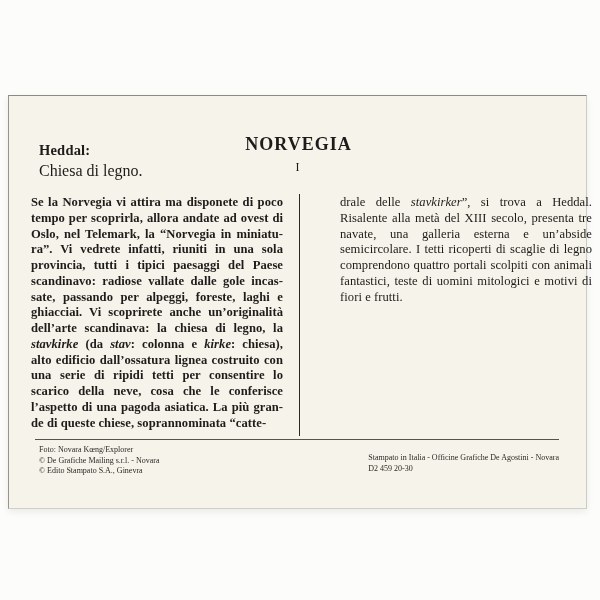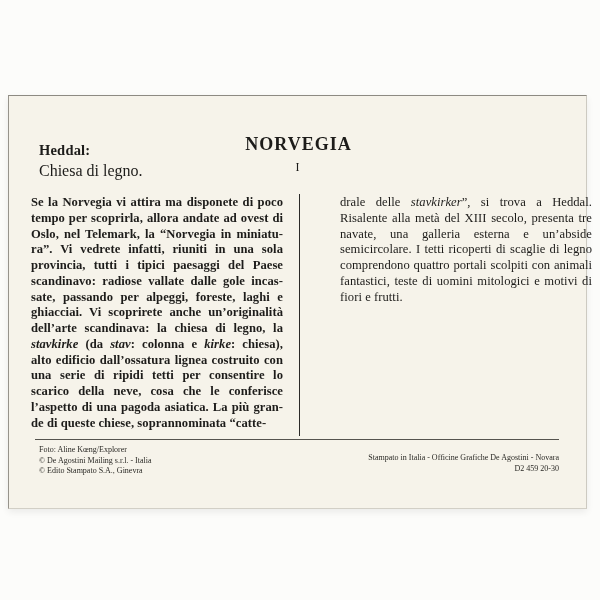--- a/index.html
+++ b/index.html
@@ -96,21 +96,21 @@
     top: 349px;
     font-size: 8px;
     line-height: 10.5px;
     font-family: "Liberation Serif", "DejaVu Serif", serif;
     color: #2a2925;
   }
   .imprint {
     position: absolute;
     right: 27px;
     top: 356px;
-    text-align: right;
+    text-align: left;
     font-size: 8px;
     line-height: 11px;
     color: #2a2925;
   }
 </style>
 </head>
 <body>
 
 <div class="stage">
   <div class="card">
@@ -121,22 +121,22 @@
     <div class="heading">Heddal:</div>
     <div class="subheading">Chiesa di legno.</div>
 
     <div class="col col-left">Se la Norvegia vi attira ma disponete di poco tempo per scoprirla, allora andate ad ovest di Oslo, nel Telemark, la “Norvegia in miniatu­ra”. Vi vedrete infatti, riuniti in una sola provincia, tutti i tipici paesaggi del Paese scandinavo: radiose vallate dalle gole incas­sate, passando per alpeggi, foreste, laghi e ghiacciai. Vi scoprirete anche un’originalità dell’arte scandinava: la chiesa di legno, la <i>stavkirke</i> (da <i>stav</i>: colonna e <i>kirke</i>: chiesa), alto edificio dall’ossatura lignea costruito con una serie di ripidi tetti per consentire lo scarico della neve, cosa che le conferisce l’aspetto di una pagoda asiatica. La più gran­de di queste chiese, soprannominata “catte-</div>
     <div class="divider"></div>
     <div class="col col-right">drale delle <i>stavkirker</i>”, si trova a Heddal. Risalente alla metà del XIII secolo, presenta tre navate, una galleria esterna e un’abside semicircolare. I tetti ricoperti di scaglie di legno comprendono quattro portali scolpiti con animali fantastici, teste di uomini mitolo­gici e motivi di fiori e frutti.</div>
 
     <div class="rule"></div>
 
     <div class="credits">
-      <div>Foto: Aline Kœng/Explorer</div>
-      <div>© De Agostini Mailing s.r.l. - Italia</div>
+      <div>Foto: Novara Kœng/Explorer</div>
+      <div>© De Grafiche Mailing s.r.l. - Novara</div>
       <div>© Edito Stampato S.A., Ginevra</div>
     </div>
 
     <div class="imprint">
       <div>Stampato in Italia - Officine Grafiche De Agostini - Novara</div>
       <div>D2 459 20-30</div>
     </div>
 
   </div>
 </div>

